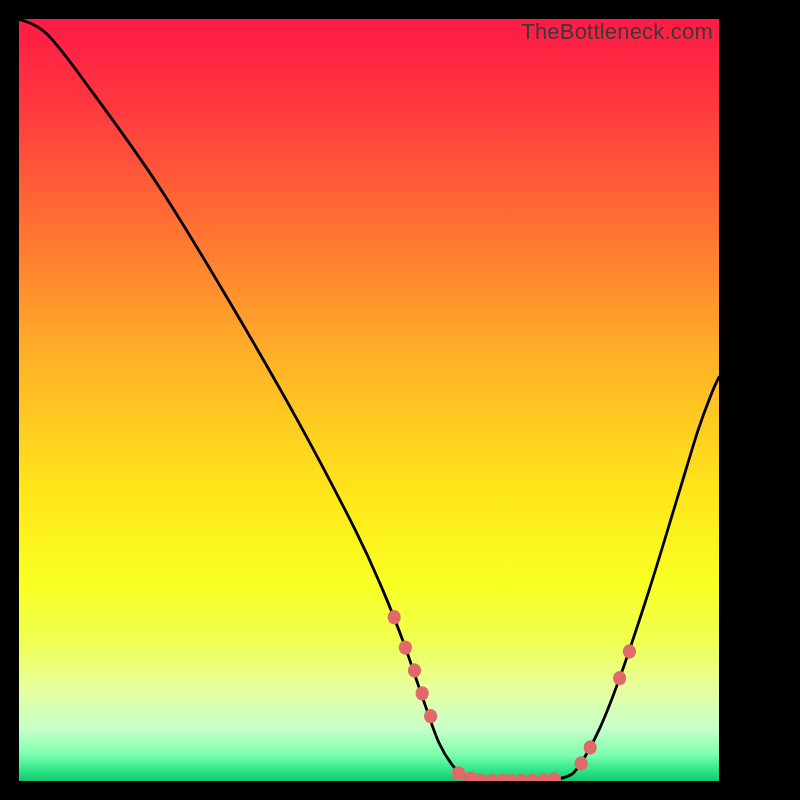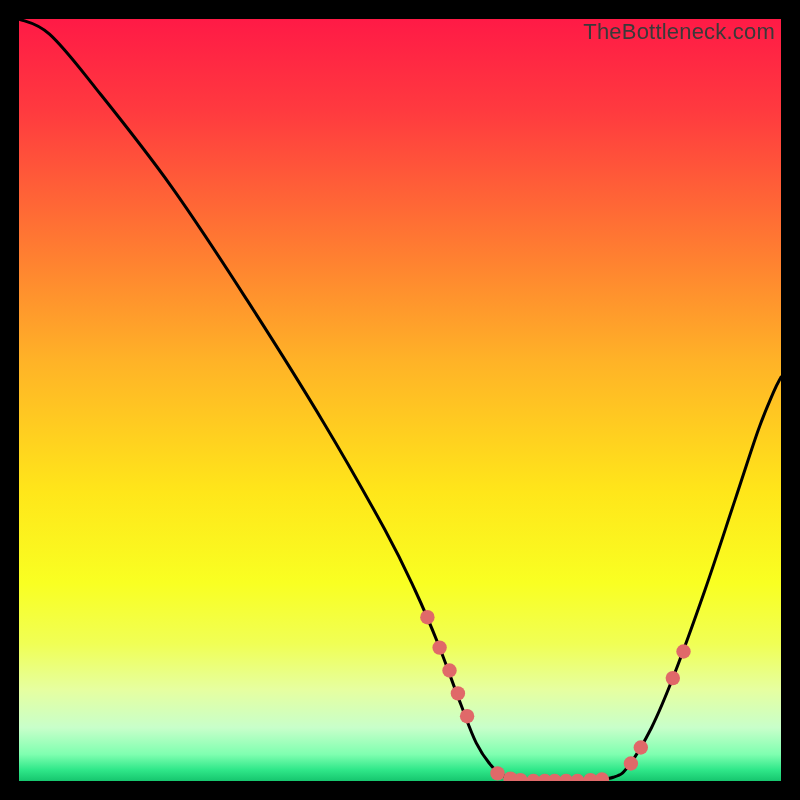--- a/index.html
+++ b/index.html
@@ -8,21 +8,21 @@
     width: 800px;
     height: 800px;
     background: #000;
     overflow: hidden;
     font-family: Arial, Helvetica, sans-serif;
   }
   .frame {
     position: absolute;
     left: 19px;
     top: 19px;
-    width: 762px;
+    width: 700px;
     height: 762px;
     box-sizing: border-box;
     text-align: center;
   }
   .gradient {
     position: absolute;
     left: 0;
     top: 0;
     width: 100%;
     height: 100%;

